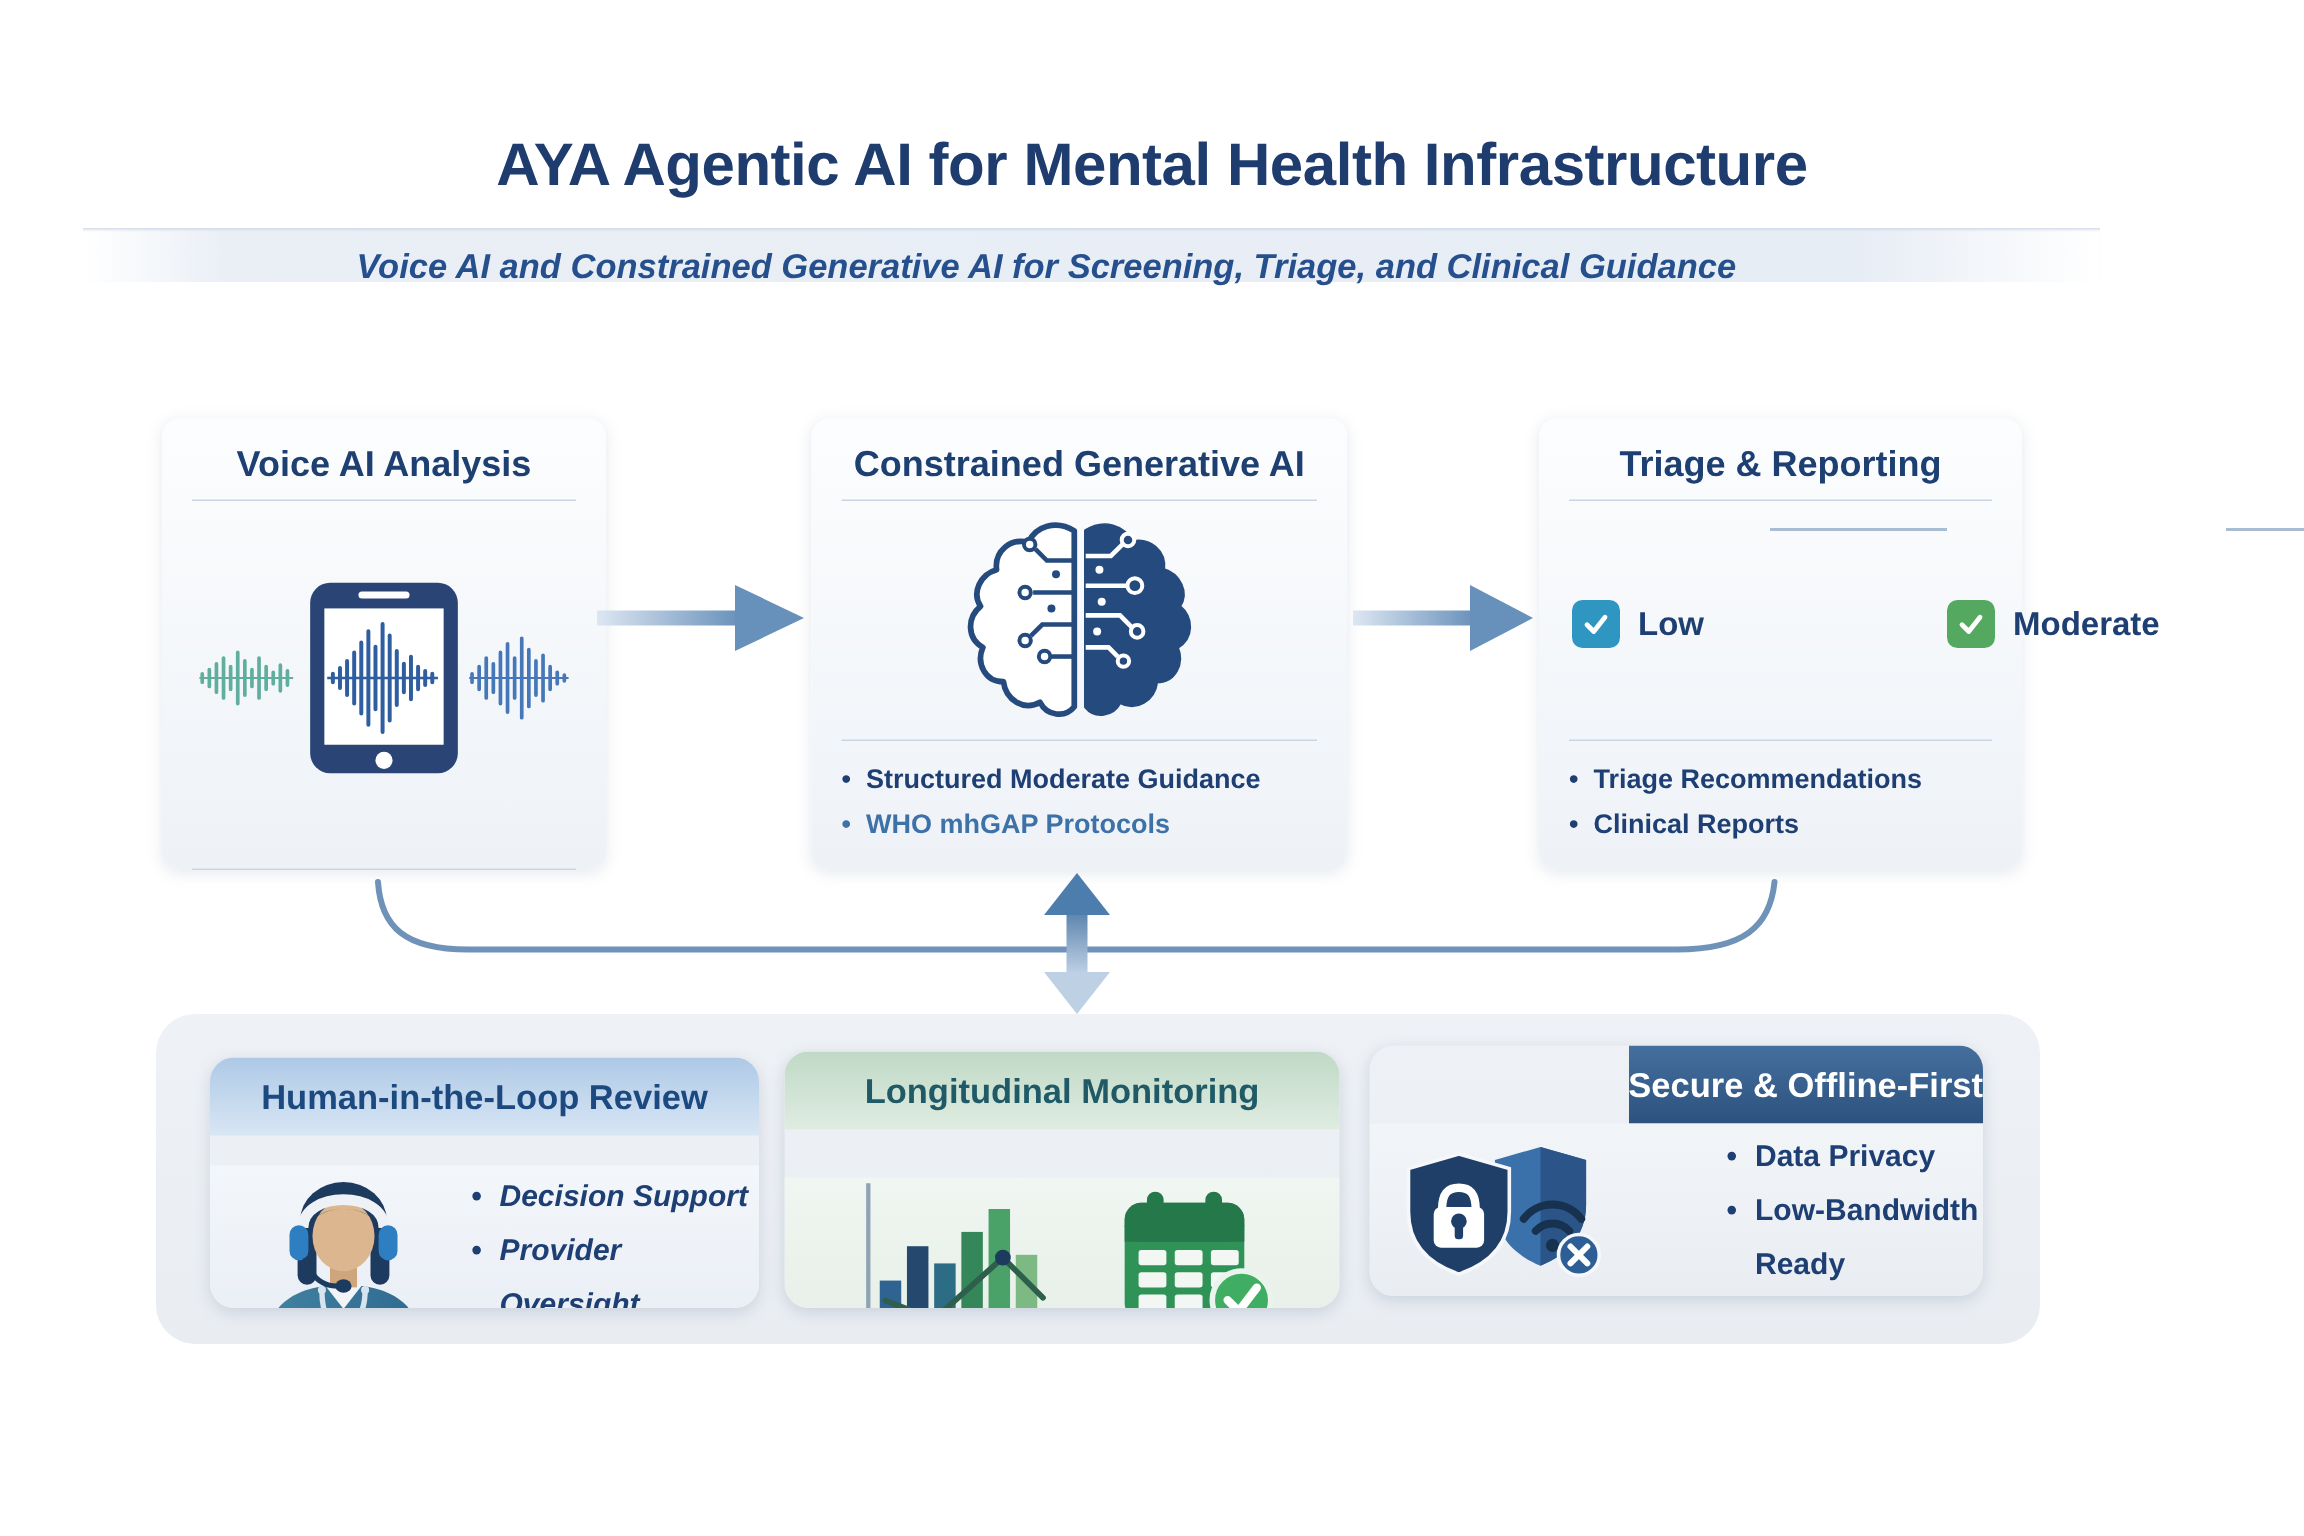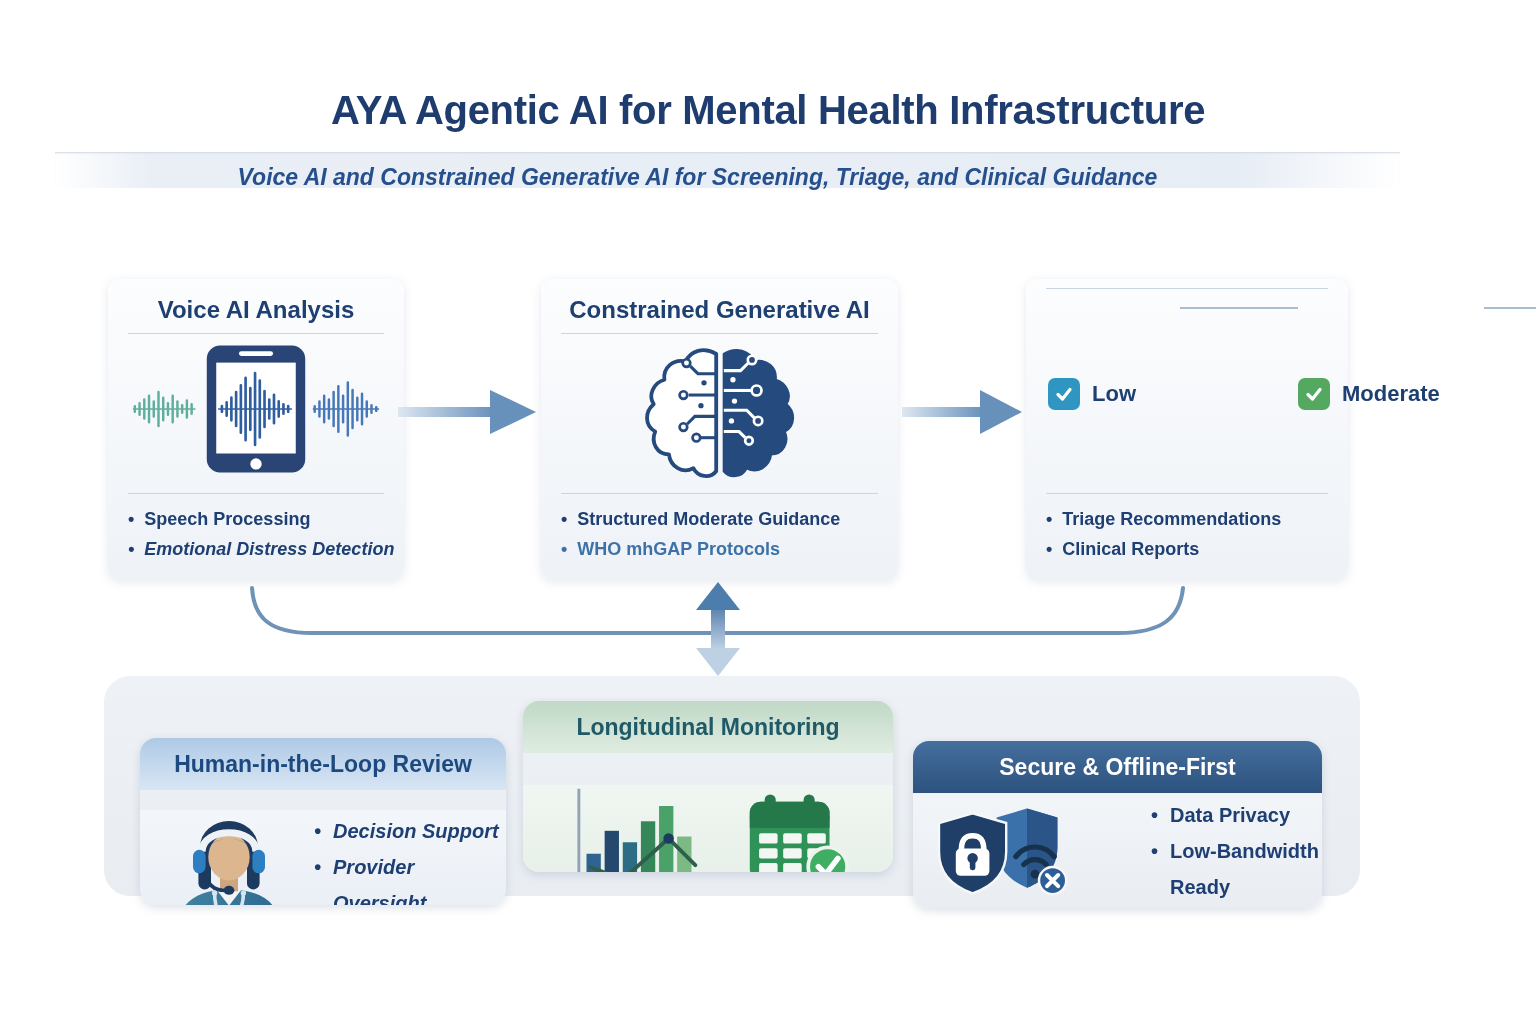--- a/index.html
+++ b/index.html
@@ -45,23 +45,23 @@
   #arrow1{left:398px;top:383px;}
   #arrow2{left:902px;top:383px;}
   #connector{left:240px;top:580px;}
   #varrow{left:690px;top:580px;}
 
   
   #band{position:absolute;left:104px;top:676px;width:1256px;height:220px;border-radius:26px;
         background:linear-gradient(180deg,#eef1f5,#e9edf2);}
   .bcard{position:absolute;border-radius:16px;overflow:hidden;display:flex;flex-direction:column;
         box-shadow:0 3px 10px rgba(100,120,150,.22);}
-  #bc1{left:140px;top:738px;width:366px;height:167px;gap:20px;}
+  #bc1{left:140px;top:705px;width:366px;height:167px;gap:20px;}
   #bc2{left:523px;top:701px;width:370px;height:171px;gap:32px;}
-  #bc3{left:913px;top:741px;width:409px;height:167px;}
+  #bc3{left:913px;top:697px;width:409px;height:167px;align-items:flex-end;}
   .bc-header{height:52px;line-height:52px;text-align:center;font-size:23px;font-weight:bold;flex:none;}
   #bc1 .bc-header{background:linear-gradient(180deg,#aec9e6,#d8e6f4);color:#1c4a80;}
   #bc2 .bc-header{background:linear-gradient(180deg,#c0d9c6,#dfece1);color:#1f5a66;}
   #bc3 .bc-header{background:linear-gradient(180deg,#446f9e,#2d527e);color:#ffffff;}
   .bc-body{flex:1;display:flex;align-items:center;}
   #bc1 .bc-body{background:linear-gradient(180deg,#f3f6fa,#e9eef5);padding-left:26px;}
   #bc2 .bc-body{background:linear-gradient(180deg,#f0f6f1,#e6efe8);justify-content:center;gap:30px;}
   #bc3 .bc-body{background:linear-gradient(180deg,#f2f5f8,#e9edf2);padding-left:18px;gap:46px;}
   .bc-icon{flex:none;display:flex;}
   #bc1 .bc-icon{align-self:flex-end;}
@@ -91,24 +91,20 @@
         <rect x="88" y="26" width="84" height="96" fill="#ffffff"></rect>
         <rect x="112" y="14" width="36" height="5" rx="2.5" fill="#ffffff"></rect>
         <circle cx="130" cy="133" r="6" fill="#ffffff"></circle>
         <path d="M90,75 L168,75" stroke="#2f5ea0" stroke-width="1.6"></path>
         <path d="M94,72 L94,78 M99,68 L99,82 M104,63 L104,87 M109,57 L109,93 M114,50 L114,100 M119,42 L119,108 M124,53 L124,97 M129,37 L129,113 M134,45 L134,105 M139,56 L139,94 M144,65 L144,85 M149,60 L149,90 M154,67 L154,83 M159,70 L159,80 M164,72 L164,78" stroke="#2f5ea0" stroke-width="2.8" stroke-linecap="round"></path>
         <path d="M190,75 L260,75" stroke="#4677b8" stroke-width="1.5"></path>
         <path d="M192,72 L192,78 M197,67 L197,83 M202,61 L202,89 M207,65 L207,85 M212,57 L212,93 M217,51 L217,99 M222,61 L222,89 M227,47 L227,103 M232,55 L232,95 M237,63 L237,87 M242,59 L242,91 M247,67 L247,83 M252,71 L252,79 M257,73 L257,77" stroke="#4677b8" stroke-width="2.6" stroke-linecap="round"></path>
       </svg>
     </div>
     <div class="tc-hr"></div>
-    <div class="tc-bullets">
-      <div class="bullet">Speech Processing</div>
-      <div class="bullet it">Emotional Distress Detection</div>
-    </div>
   </section>
 
   <section class="topcard" id="tc2">
     <div class="tc-title">Constrained Generative AI</div>
     <div class="tc-hr"></div>
     <div class="tc-icon">
       <svg width="160" height="145" viewBox="0 0 210 190">
         <path d="M100,22 C84,12 66,18 60,32 C44,28 30,40 32,56 C18,60 10,76 18,88 C6,98 6,116 20,124 C14,138 22,154 38,154 C40,170 56,180 70,172 C76,184 92,186 100,176 Z" fill="#ffffff" stroke="#254a7d" stroke-width="5" stroke-linejoin="round"></path>
         <path d="M110,22 C126,12 144,18 150,32 C166,28 180,40 178,56 C192,60 200,76 192,88 C204,98 204,116 190,124 C196,138 188,154 172,154 C170,170 154,180 140,172 C134,184 118,186 110,176 Z" fill="#254a7d" stroke="#254a7d" stroke-width="3" stroke-linejoin="round"></path>
         <g stroke="#254a7d" stroke-width="4" fill="none">
@@ -139,20 +135,21 @@
       </svg>
     </div>
     <div class="tc-hr"></div>
     <div class="tc-bullets">
       <div class="bullet">Structured Moderate Guidance</div>
       <div class="bullet accent">WHO mhGAP Protocols</div>
     </div>
   </section>
 
   <section class="topcard" id="tc3">
+    <div class="tc-title">Triage &amp; Reporting</div>
     <div class="tc-hr"></div>
     <div class="triage-wrap">
       <div class="triage-col">
         <div class="triage-row">
           <span class="checkbox" style="background: rgb(46, 150, 192);">
             <svg width="20" height="20" viewBox="0 0 20 20">
                 <path d="M4,10.5 L8.5,15 L16,5.5" stroke="#fff" stroke-width="3.2" fill="none" stroke-linecap="round" stroke-linejoin="round"></path>
               </svg>
           </span>
           <span class="triage-label">Low</span>

